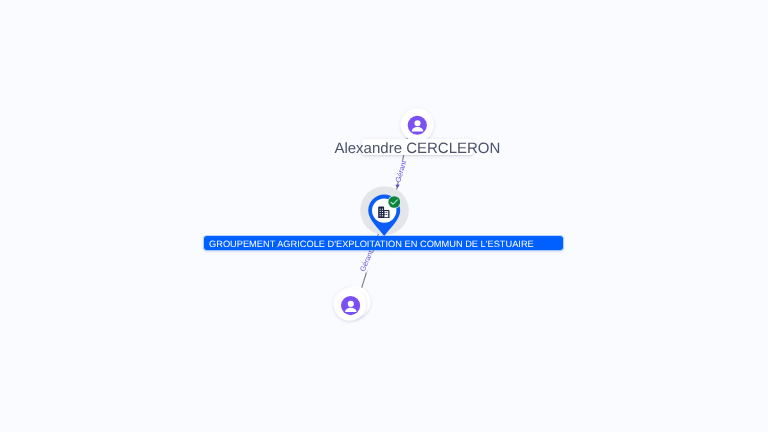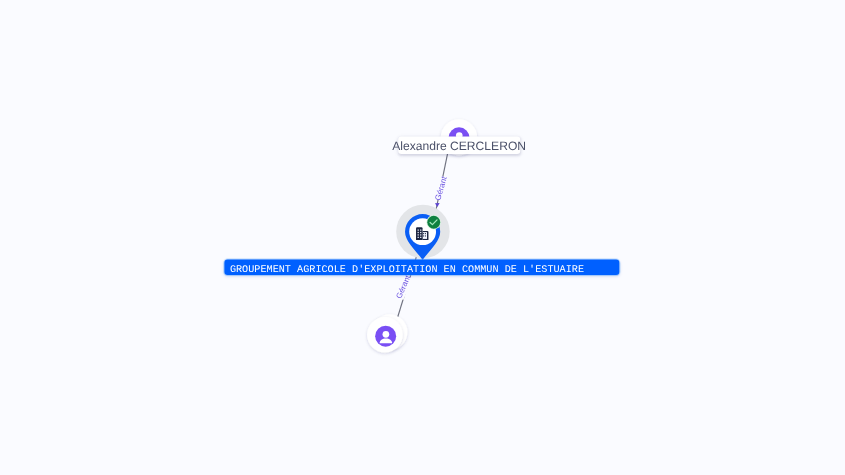--- a/index.html
+++ b/index.html
@@ -90,25 +90,25 @@
       <circle cx="354.2" cy="301.9" r="16.2" fill="#ffffff" filter="url(#softshadow)"></circle>
       <circle cx="349.9" cy="304.3" r="16.2" fill="#ffffff" filter="url(#softshadow)"></circle>
       <circle cx="350.6" cy="305.6" r="9.55" fill="#7a4ff4"></circle>
       <g fill="#ffffff">
         <circle cx="350.8" cy="303.9" r="3.05"></circle>
         <path d="M 345.1 312.1 C 345.1 309.4 347.6 307.8 350.8 307.8 C 354.0 307.8 356.5 309.4 356.5 312.1 Z"></path>
       </g>
     </g>
   </svg>
 
-  <div class="lbl" style="left:361.8px;top:124px;width:111.2px;height:15.6px;font-size:11px;
+  <div class="lbl" style="left:361.8px;top:139px;width:111.2px;height:15.6px;font-size:15px;
               padding-top:3.0px;box-sizing:border-box;">
     <span>Alexandre CERCLERON</span>
   </div>
 
   <div class="lbl lbl-main" style="left:204px;top:236px;width:358.5px;height:14.3px;font-size:9.25px;
               justify-content:flex-start;padding-left:5px;padding-top:2.45px;
-              box-sizing:border-box;font-family:Liberation Mono, monospace;">
+              box-sizing:border-box;">
     <span>GROUPEMENT AGRICOLE D'EXPLOITATION EN COMMUN DE L'ESTUAIRE</span>
   </div>
 
 
 </div>
 
 </body></html>

